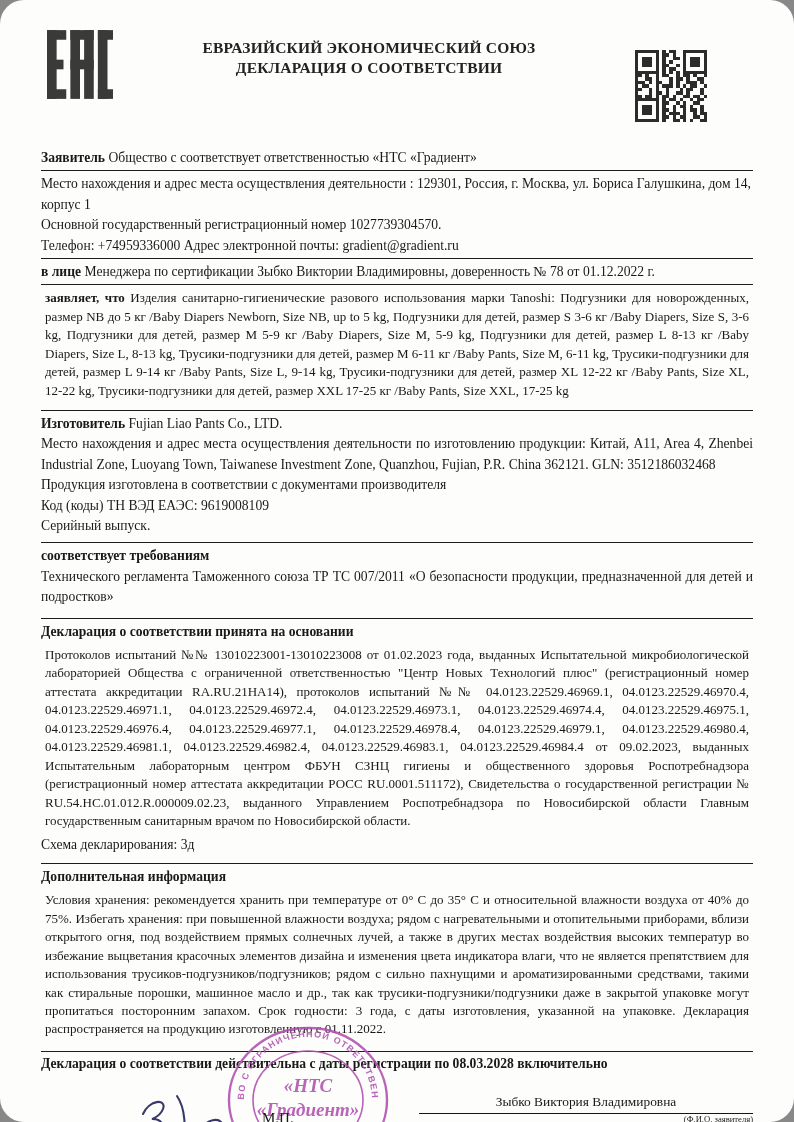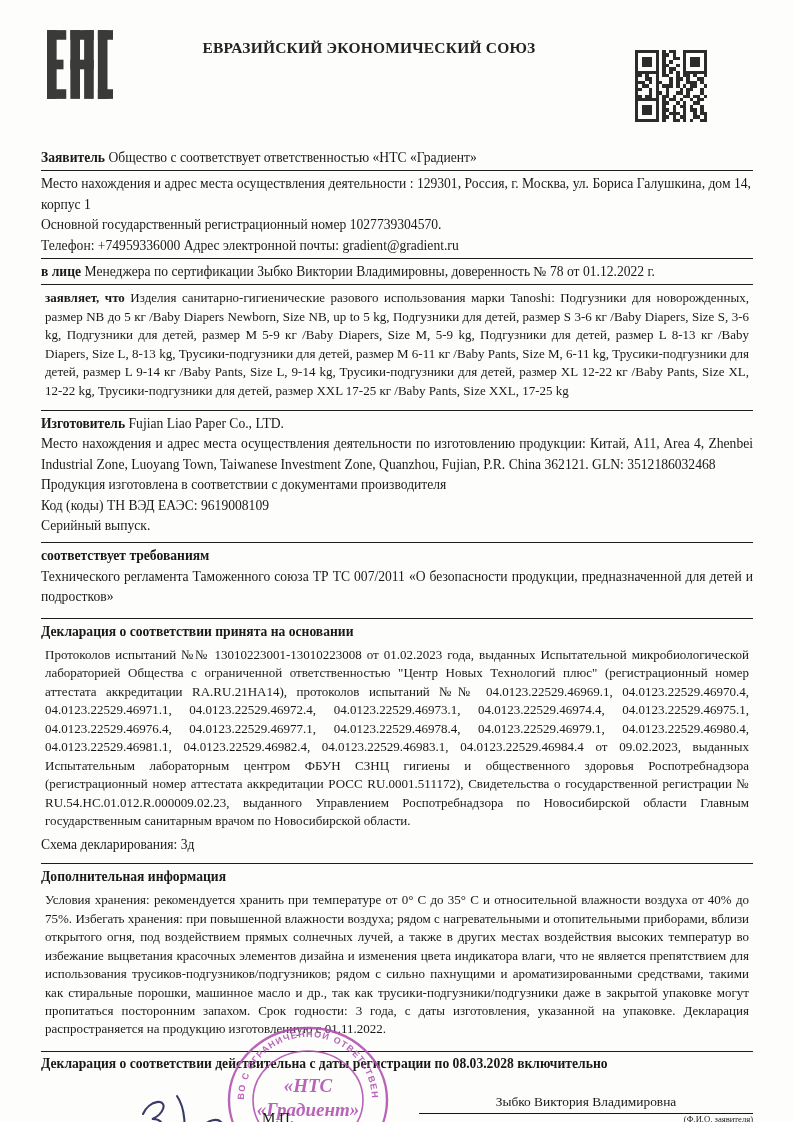--- a/index.html
+++ b/index.html
@@ -6,20 +6,21 @@
   .page{
     position:relative;
     width:794px;height:1122px;
     margin:0 auto;
     background:#fdfdfb;
     font-family:"Liberation Serif","DejaVu Serif",serif;
     color:#191919;
     overflow:hidden;
     box-sizing:border-box;
     padding:26px 41px 0 41px;
+    border-radius:24px;
   }
   
   .header{display:flex;align-items:flex-start;margin-bottom:26px;height:96px;}
   .eac-logo{width:66px;margin-left:6px;margin-top:4px;flex:0 0 auto;}
   .titles{flex:1 1 auto;text-align:center;margin-top:12px;padding-right:10px;}
   .title{font-weight:bold;font-size:15.5px;line-height:1.3;letter-spacing:.2px;color:#222;}
   .qr{width:72px;height:72px;flex:0 0 auto;margin-top:24px;margin-right:46px;}
   
   .ln{margin:0;font-size:13.6px;line-height:1.5;}
   .para{margin:4px;font-size:13px;line-height:1.42;text-align:justify;}
@@ -58,20 +59,21 @@
             <rect x="34" y="0" width="34" height="14"></rect>
             <rect x="34" y="43" width="34" height="14"></rect>
           <rect x="74" y="0" width="14" height="100"></rect>
             <rect x="74" y="0" width="22" height="14"></rect>
             <rect x="74" y="86" width="22" height="14"></rect>
         </g>
       </svg>
     </div>
     <div class="titles">
       <div class="title">ЕВРАЗИЙСКИЙ ЭКОНОМИЧЕСКИЙ СОЮЗ</div>
+      <div class="title">ДЕКЛАРАЦИЯ О СООТВЕТСТВИИ</div>
     </div>
     <div class="qr">
       <svg viewBox="0 0 21 21" width="72" height="72" shape-rendering="crispEdges" aria-hidden="true">
         <g fill="#2c2c2a">
           <rect x="0" y="0" width="7" height="7"></rect>
             <rect x="14" y="0" width="7" height="7"></rect>
             <rect x="0" y="14" width="7" height="7"></rect>
         </g>
         <g fill="#ffffff">
           <rect x="1" y="1" width="5" height="5"></rect>
@@ -116,21 +118,21 @@
   <p class="ln">Основной государственный регистрационный номер 1027739304570.</p>
   <p class="ln">Телефон: +74959336000 Адрес электронной почты: gradient@gradient.ru</p>
   <hr class="rule">
   <p class="ln"><b>в лице</b> <span>Менеджера по сертификации Зыбко Виктории Владимировны, доверенность № 78 от 01.12.2022 г.</span></p>
   <hr class="rule">
 
   <p class="para"><b>заявляет, что</b> <span>Изделия санитарно-гигиенические разового использования марки Tanoshi: Подгузники для новорожденных, размер NB до 5 кг /Baby Diapers Newborn, Size NB, up to 5 kg, Подгузники для детей, размер S 3-6 кг /Baby Diapers, Size S, 3-6 kg, Подгузники для детей, размер M 5-9 кг /Baby Diapers, Size M, 5-9 kg, Подгузники для детей, размер L 8-13 кг /Baby Diapers, Size L, 8-13 kg, Трусики-подгузники для детей, размер M 6-11 кг /Baby Pants, Size M, 6-11 kg, Трусики-подгузники для детей, размер L 9-14 кг /Baby Pants, Size L, 9-14 kg, Трусики-подгузники для детей, размер XL 12-22 кг /Baby Pants, Size XL, 12-22 kg, Трусики-подгузники для детей, размер XXL 17-25 кг /Baby Pants, Size XXL, 17-25 kg</span></p>
   <div class="gap4"></div>
   <hr class="rule">
 
-  <p class="ln"><b>Изготовитель</b> <span>Fujian Liao Paper Co., LTD.</span></p>
+  <p class="ln"><b>Изготовитель</b> <span>Fujian Liao Pants Co., LTD.</span></p>
   <p class="ln" style="text-align:justify">Место нахождения и адрес места осуществления деятельности по изготовлению продукции: Китай, A11, Area 4, Zhenbei Industrial Zone, Luoyang Town, Taiwanese Investment Zone, Quanzhou, Fujian, P.R. China 362121. GLN: 3512186032468</p>
   <p class="ln">Продукция изготовлена в соответствии с документами производителя</p>
   <p class="ln">Код (коды) ТН ВЭД ЕАЭС: 9619008109</p>
   <p class="ln">Серийный выпуск.</p>
   <div class="gap4"></div>
   <hr class="rule">
 
   <p class="ln b">соответствует требованиям</p>
   <p class="ln" style="text-align:justify">Технического регламента Таможенного союза ТР ТС 007/2011 «О безопасности продукции, предназначенной для детей и подростков»</p>
   <div class="gap8"></div>

